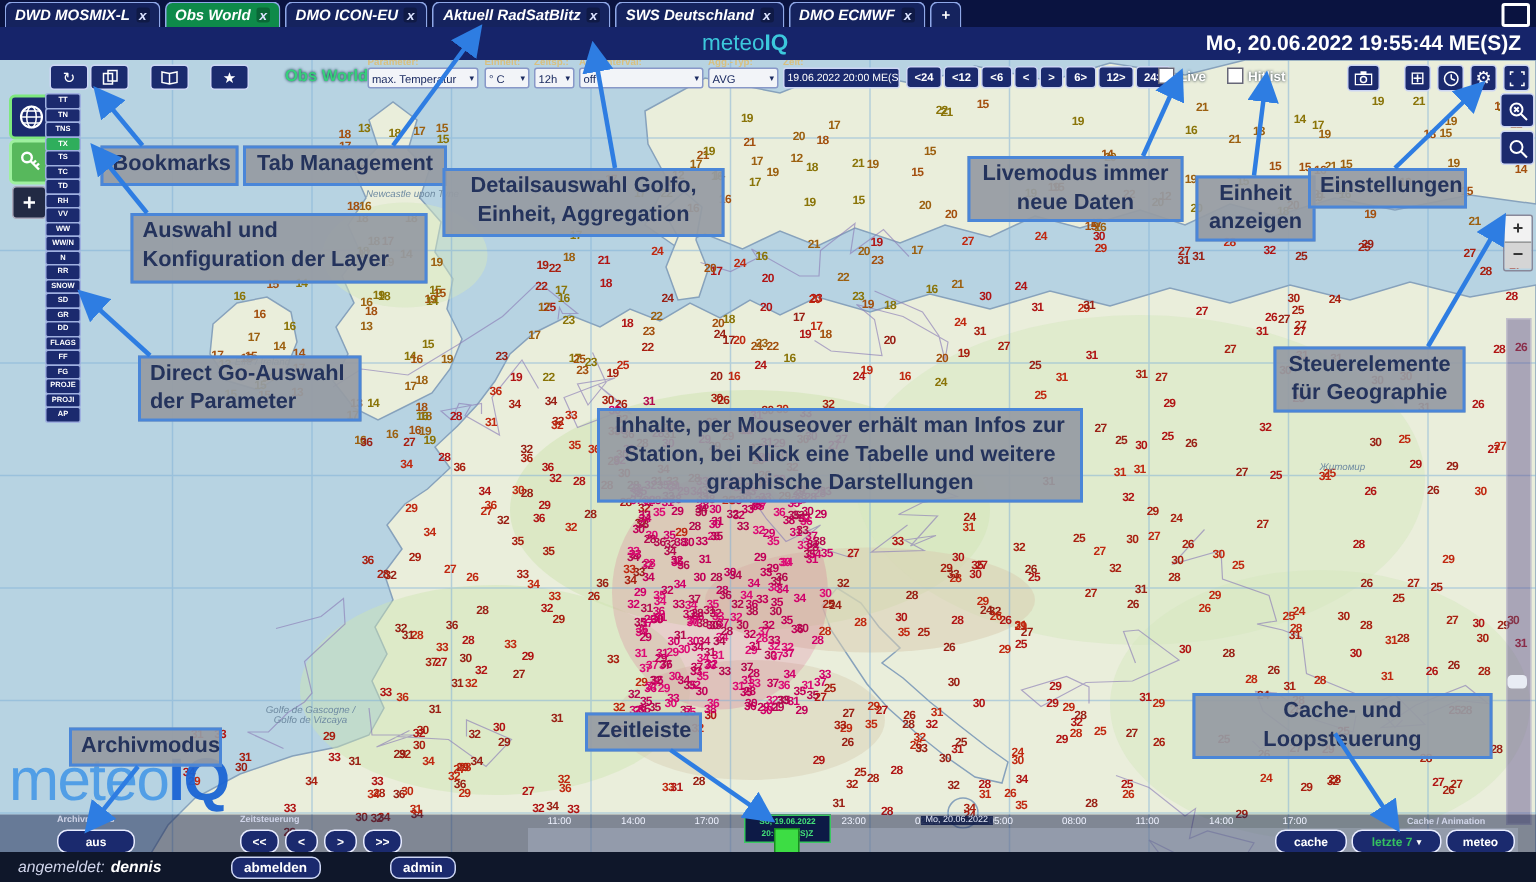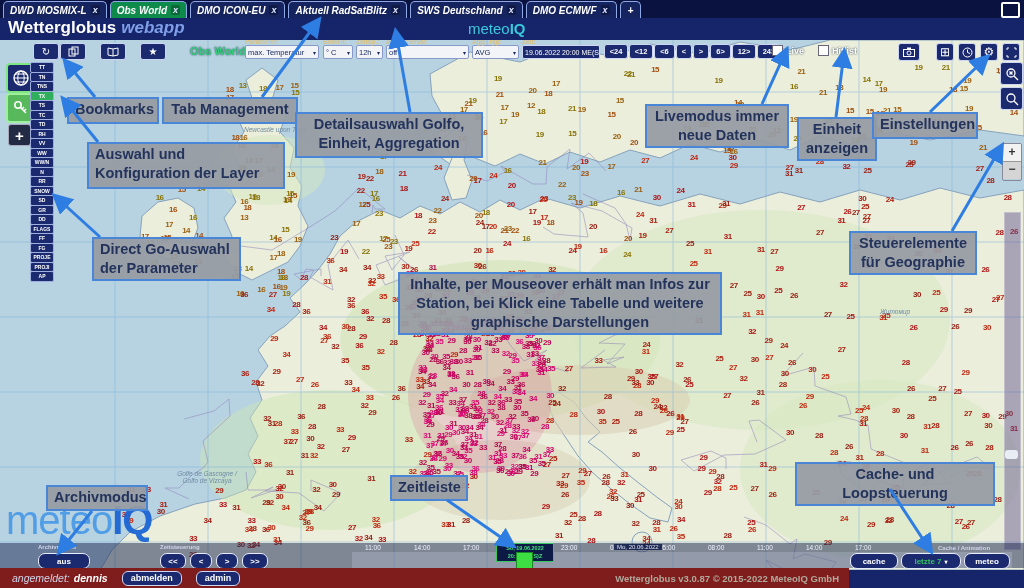--- a/index.html
+++ b/index.html
@@ -86,22 +86,22 @@
            font-size:6px;padding:0 3px;z-index:28;}
   #tmarker{position:absolute;left:516px;top:552px;width:15px;height:16px;background:#3ddd44;
            border:1px solid #1a8a22;z-index:29;cursor:grab;}
   .minilab{position:absolute;font-size:6px;font-weight:bold;color:#cfd4e8;z-index:27;}
   .mbtn{position:absolute;top:553px;height:14px;background:#1b2a6e;border:1px solid #e8ecff;border-radius:7px;
         color:#fff;font-size:8px;font-weight:bold;display:flex;align-items:center;justify-content:center;
         z-index:28;cursor:pointer;}
   #loopsel{color:#35c060;}
   #loopsel .caret{color:#fff;font-size:6px;margin-left:3px;}
   
-  #statusbar{position:absolute;left:0;top:568px;width:849px;height:20px;background:#7f1d1d;z-index:60;
-             display:flex;align-items:center;}
+  #statusbar{position:absolute;left:0;top:568px;width:1024px;height:20px;background:#0f172a;z-index:60;
+             display:flex;align-items:center;gap:32px;}
   #login{margin-left:12px;font-size:10.5px;font-style:italic;color:#d0d4ea;}
   #login b{color:#fff;margin-left:4px;}
   .sbtn{margin-left:14px;height:13px;padding:0 8px;background:#1b2a6e;border:1px solid #cdd6f4;border-radius:6px;
         color:#fff;font-size:9px;font-weight:bold;display:flex;align-items:center;cursor:pointer;}
   #version{position:absolute;right:10px;font-size:9.5px;font-weight:bold;color:#b0a89a;}
   
   .cal{position:absolute;background:rgba(150,155,163,.93);border:2px solid #4a86d8;color:#24335c;
        font-weight:bold;font-size:14.5px;line-height:1.32;padding:1px 6px;box-sizing:border-box;z-index:40;}
   #arrows{position:absolute;left:0;top:0;width:1024px;height:588px;pointer-events:none;z-index:70;}
 </style>
@@ -1092,26 +1092,24 @@
       </div>
       <div class="tab">
         <span class="tlbl">DMO ECMWF</span>
         <span class="tx">x</span>
       </div>
       <div class="tab plus">+</div>
     </div>
   <div id="winrestore"></div>
 
   <div id="header">
-    <div id="apptitle">
-      <span>Wetterglobus</span><span class="mode">webapp</span>
-    </div>
     <div id="brand">
       <span>meteo</span><b>IQ</b>
     </div>
+    <div id="clock">Mo, 20.06.2022 19:55:44 ME(S)Z</div>
   </div>
 
   <div class="tbtn" style="left:33px;width:24px;">↻</div>
   <div class="tbtn" style="left:60px;width:24px;">
     <svg width="11" height="11" viewBox="0 0 11 11">
         <rect x="1" y="3" width="6" height="7" fill="none" stroke="#fff"></rect>
         <rect x="4" y="1" width="6" height="7" fill="none" stroke="#fff"></rect>
       </svg>
   </div>
   <div class="tbtn" style="left:100px;width:24px;">
@@ -1301,21 +1299,20 @@
     <span class="caret">▾</span>
   </div>
   <div class="mbtn" style="left:964px;width:44px;">meteo</div>
 
   <div id="statusbar">
     <span id="login">
       <span>angemeldet:</span><b>dennis</b>
     </span>
     <span class="sbtn">abmelden</span>
     <span class="sbtn">admin</span>
-    <span id="version">Wetterglobus v3.0.87 © 2015-2022 MeteoIQ GmbH</span>
   </div>
 
   <div id="callouts">
       <div class="cal" style="left: 67px; top: 97px; width: 92px; min-height: 27px; text-align: center;">Bookmarks</div>
       <div class="cal" style="left: 162px; top: 97px; width: 136px; min-height: 27px; text-align: center;">Tab Management</div>
       <div class="cal" style="left: 87px; top: 142px; width: 198px; min-height: 47px; text-align: left;">Auswahl und Konfiguration der Layer</div>
       <div class="cal" style="left: 295px; top: 112px; width: 188px; min-height: 46px; text-align: center;">Detailsauswahl Golfo, Einheit, Aggregation</div>
       <div class="cal" style="left: 645px; top: 104px; width: 144px; min-height: 44px; text-align: center;">Livemodus immer neue Daten</div>
       <div class="cal" style="left: 797px; top: 117px; width: 80px; min-height: 44px; text-align: center;">Einheit anzeigen</div>
       <div class="cal" style="left: 872px; top: 112px; width: 106px; min-height: 27px; text-align: center;">Einstellungen</div>

